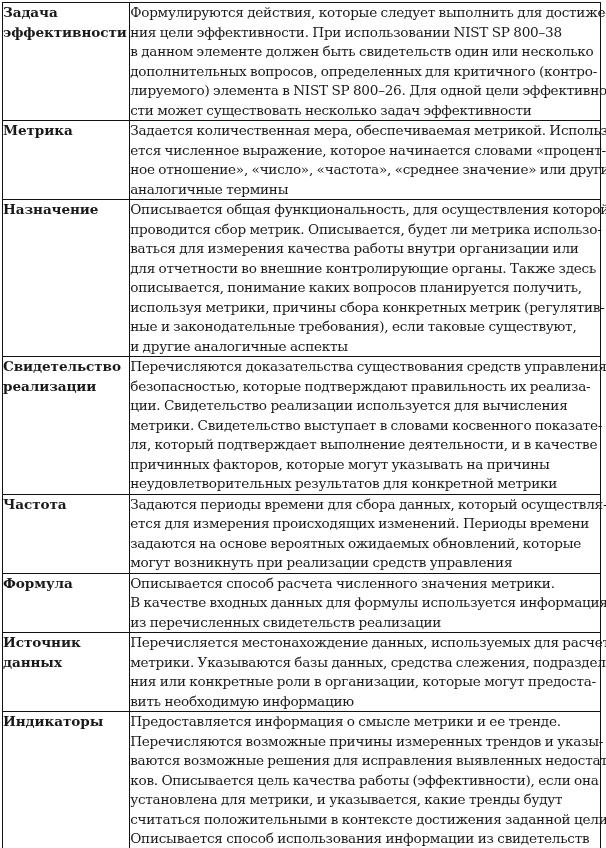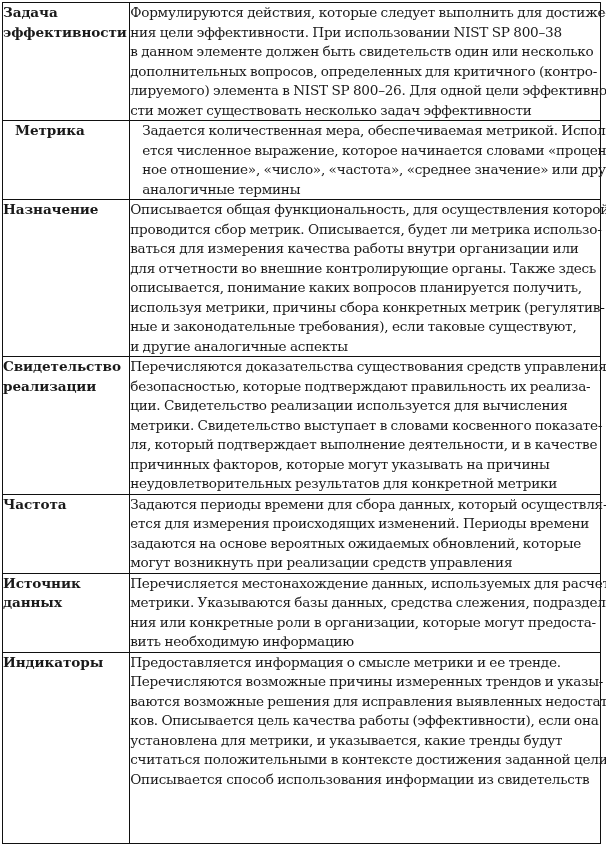--- a/index.html
+++ b/index.html
@@ -49,21 +49,21 @@
     }
     .desc-line {
       display: block;
       font-size: 13.6px;
       line-height: 19.5px;
       white-space: nowrap;
       letter-spacing: -0.25px;
       word-spacing: -0.5px;
     }
     tr.row-1 td { height: 109px; }
-    tr.row-2 td { height: 72px; padding-left: 12px; }
+    tr.row-2 td { height: 72px; }
     tr.row-3 td { height: 140px; }
     tr.row-4 td { height: 127px; }
     tr.row-5 td { height: 72px; }
     tr.row-6 td { height: 55px; }
     tr.row-7 td { height: 74px; }
     tr.row-8 td { height: 191px; }
   </style>
 </head>
 <body>
 
@@ -136,20 +136,30 @@
         <span class="term">Частота</span>
       </td>
       <td class="desc-cell">
         <span class="desc-line">Задаются периоды времени для сбора данных, который осуществля-</span>
         <span class="desc-line">ется для измерения происходящих изменений. Периоды времени</span>
         <span class="desc-line">задаются на основе вероятных ожидаемых обновлений, которые</span>
         <span class="desc-line">могут возникнуть при реализации средств управления</span>
       </td>
     </tr>
 
+    <tr class="row-6">
+      <td class="term-cell">
+        <span class="term">Формула</span>
+      </td>
+      <td class="desc-cell">
+        <span class="desc-line">Описывается способ расчета численного значения метрики.</span>
+        <span class="desc-line">В качестве входных данных для формулы используется информация</span>
+        <span class="desc-line">из перечисленных свидетельств реализации</span>
+      </td>
+    </tr>
 
     <tr class="row-7">
       <td class="term-cell">
         <span class="term">Источник данных</span>
       </td>
       <td class="desc-cell">
         <span class="desc-line">Перечисляется местонахождение данных, используемых для расчета</span>
         <span class="desc-line">метрики. Указываются базы данных, средства слежения, подразделе-</span>
         <span class="desc-line">ния или конкретные роли в организации, которые могут предоста-</span>
         <span class="desc-line">вить необходимую информацию</span>

